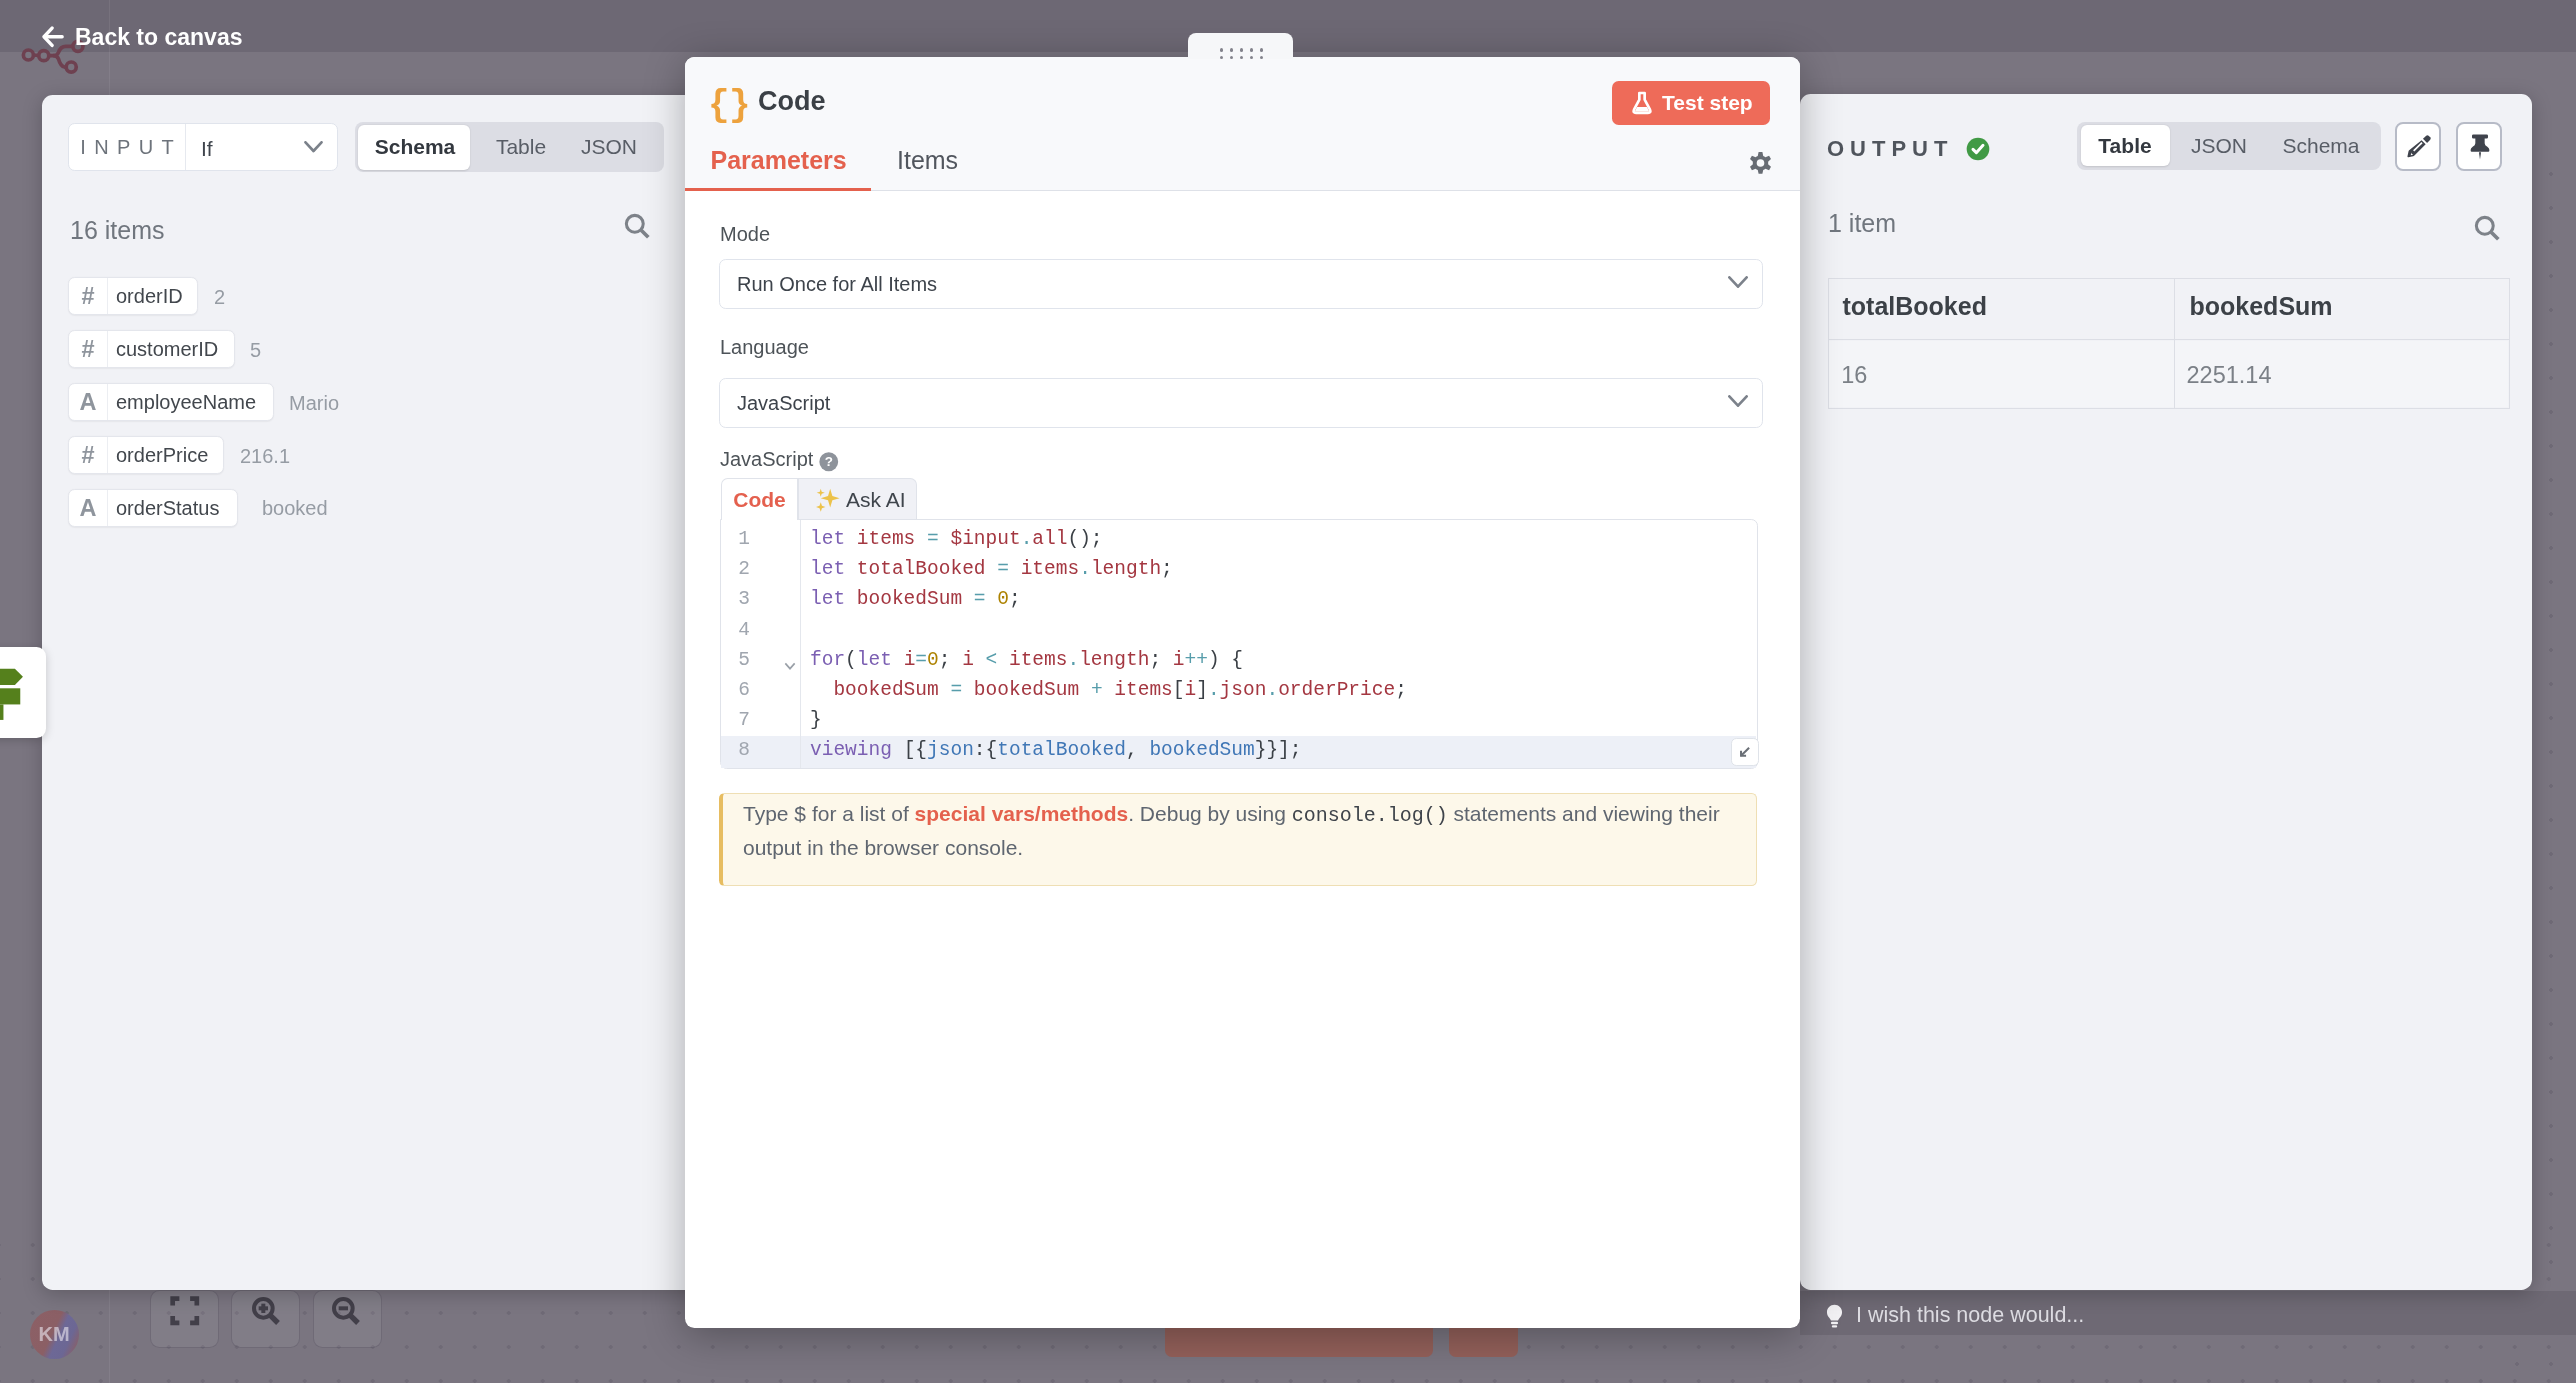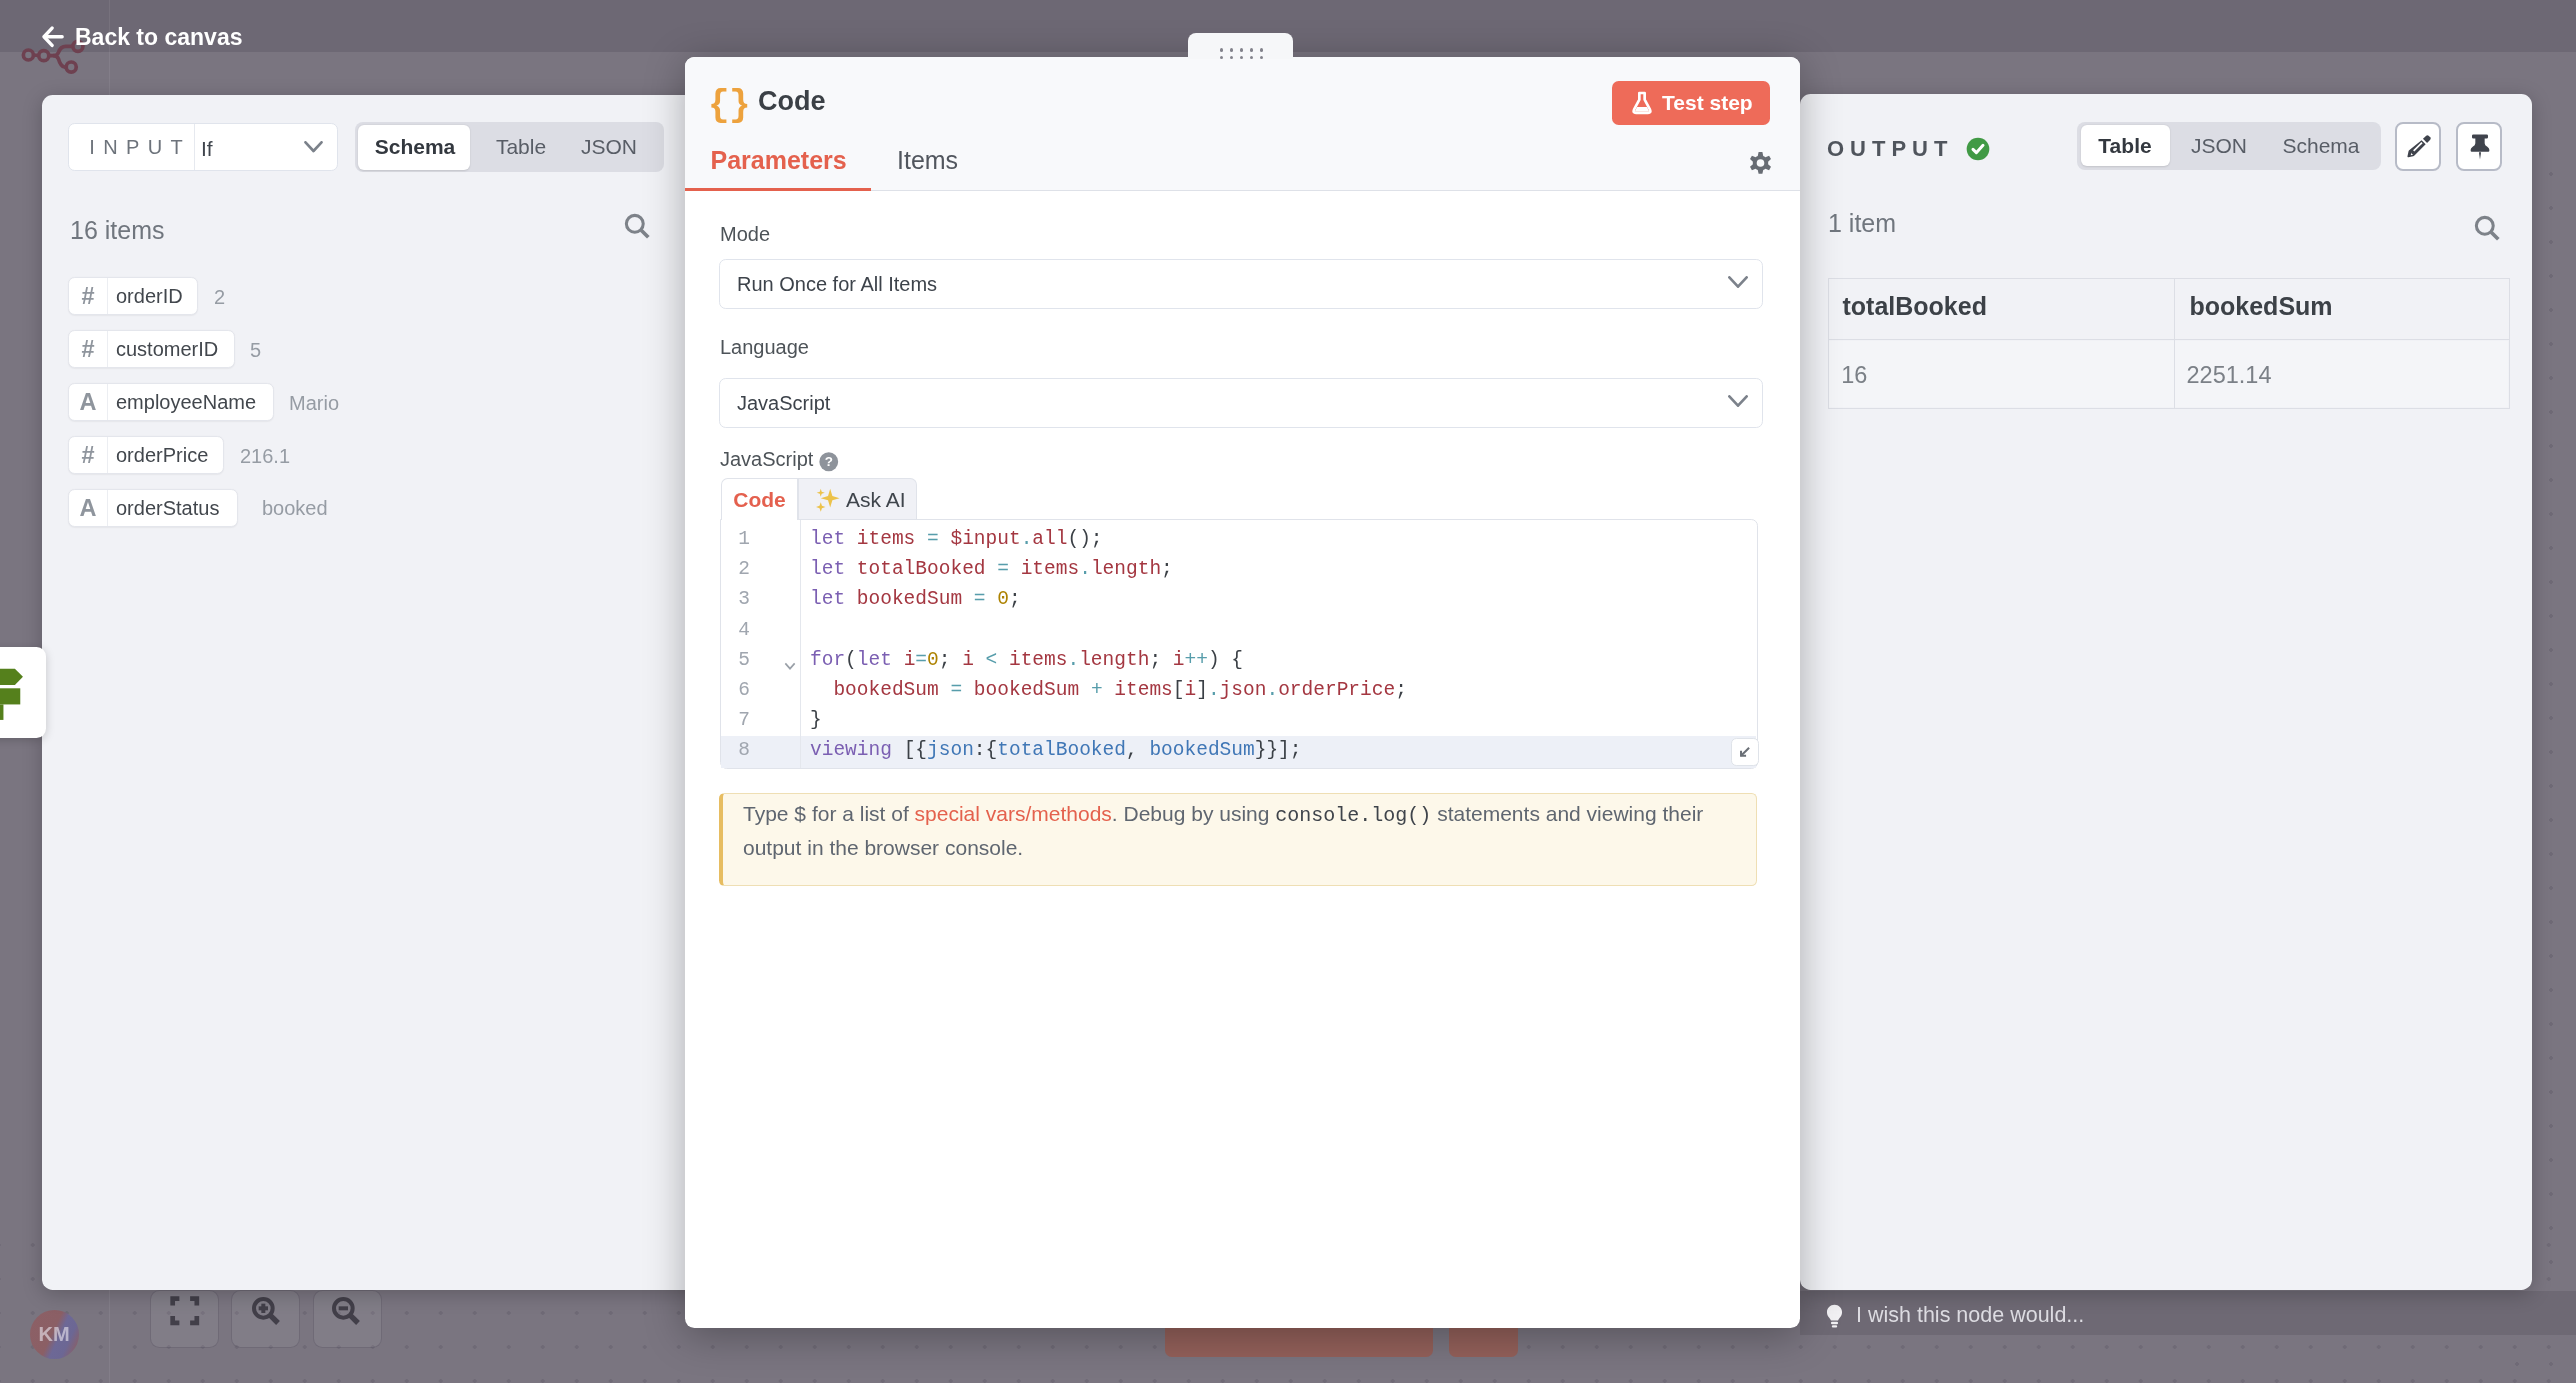--- a/index.html
+++ b/index.html
@@ -129,21 +129,21 @@
   </svg>
   <div class="abs" style="left:75px; top:24px; font-size:23px; font-weight:700; color:#ffffff;">Back to canvas</div>
 </div>
 
 <div id="inputPanel" class="abs panel">
 
   <div class="abs" style="left:26px; top:28px; width:270px; height:48px; background:#fff;
        border:1.3px solid #e0e4ec; border-radius:6.7px;">
     <div class="abs" style="left:0; top:0; width:117px; height:100%; border-right:1.3px solid #e6e9ef;
          display:flex; align-items:center; justify-content:center;
-         font-size:20px; color:#6d737b; letter-spacing:8.4px; text-indent:8.4px;margin-left:9px;">INPUT</div>
+         font-size:20px; color:#6d737b; letter-spacing:8.4px; text-indent:8.4px;">INPUT</div>
     <div class="abs" style="left:132px; top:12.7px; font-size:21px; color:#3f454d;">If</div>
     <svg class="abs" style="left:235px; top:17px;" width="19" height="12" viewBox="0 0 28 18">
       <path d="M2 2 L14 15 L26 2" fill="none" stroke="#7b818a" stroke-width="4" stroke-linecap="round" stroke-linejoin="round"></path>
     </svg>
   </div>
 
   <div class="radiogrp" style="left:313px; top:27px; width:309px; height:50px;">
     <div class="radiopill" style="left:3.4px; top:2.7px; width:112px; height:45px;"></div>
     <div class="radiolbl on" style="left:60px; top:25px;">Schema</div>
     <div class="radiolbl" style="left:166px; top:25px;">Table</div>
@@ -344,16 +344,16 @@
     <svg class="abs" style="left:1016px; top:225px;" width="14.8" height="14.8" viewBox="0 0 22 22">
       <g fill="none" stroke="#6a6f76" stroke-width="3">
         <path d="M18 4 L6 16"></path>
           <path d="M6 8.5 L6 16 L13.5 16"></path>
       </g>
     </svg>
   </div>
 
   <div class="abs" style="left:34px; top:736px; width:1038px; height:93px; background:#fdf8ea;
        border:0.7px solid #efdfb4; border-left:4.7px solid #e7bd61; border-radius:5.4px;"></div>
-  <div class="abs" style="left:58px; top:745px; font-size:21px; color:#5f6670;">Type $ for a list of <span style="color:#e4614d; font-weight:400;">special vars/methods</span>. Debug by using <span class="mono" style="color:#3f444b; font-size:20px;">console.log()</span> statements and viewing their</div>
+  <div class="abs" style="left:58px; top:745px; font-size:21px; color:#5f6670;">Type $ for a list of <span style="color:#e4614d; font-weight:700;">special vars/methods</span>. Debug by using <span class="mono" style="color:#3f444b; font-size:20px;">console.log()</span> statements and viewing their</div>
   <div class="abs" style="left:58px; top:779px; font-size:21px; color:#5f6670;">output in the browser console.</div>
 </div>
 
 
 </body></html>

